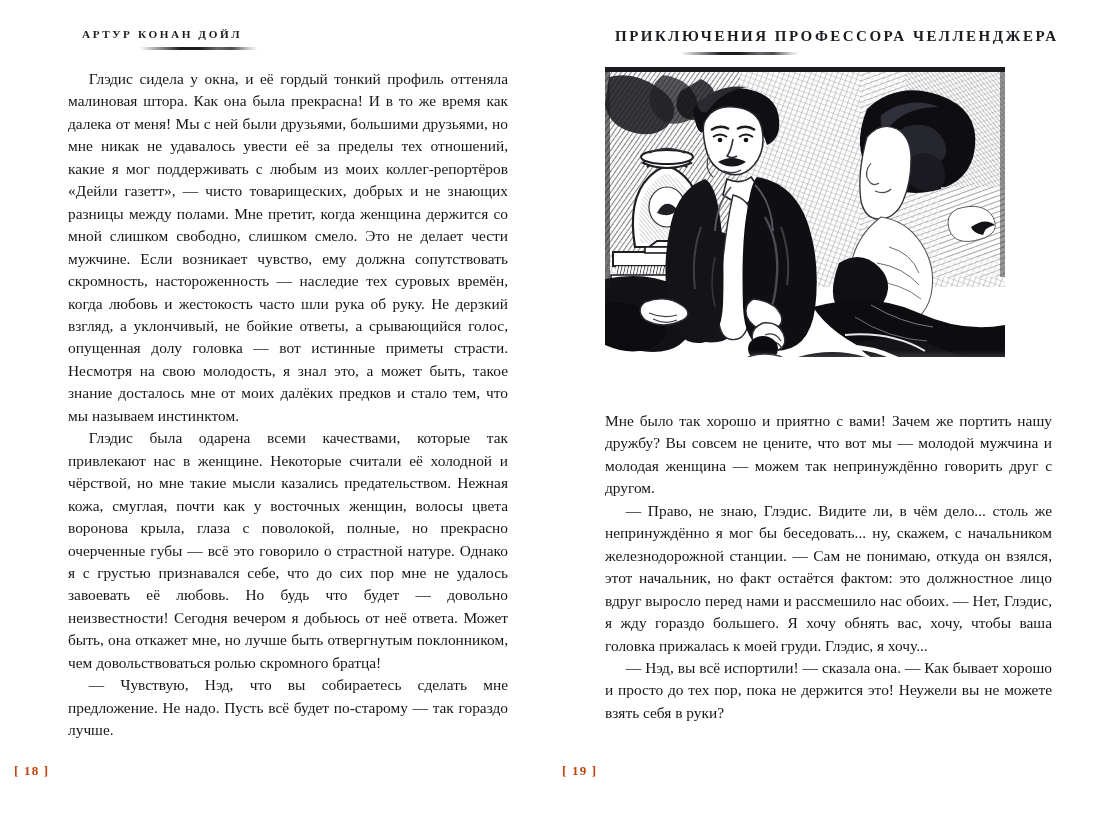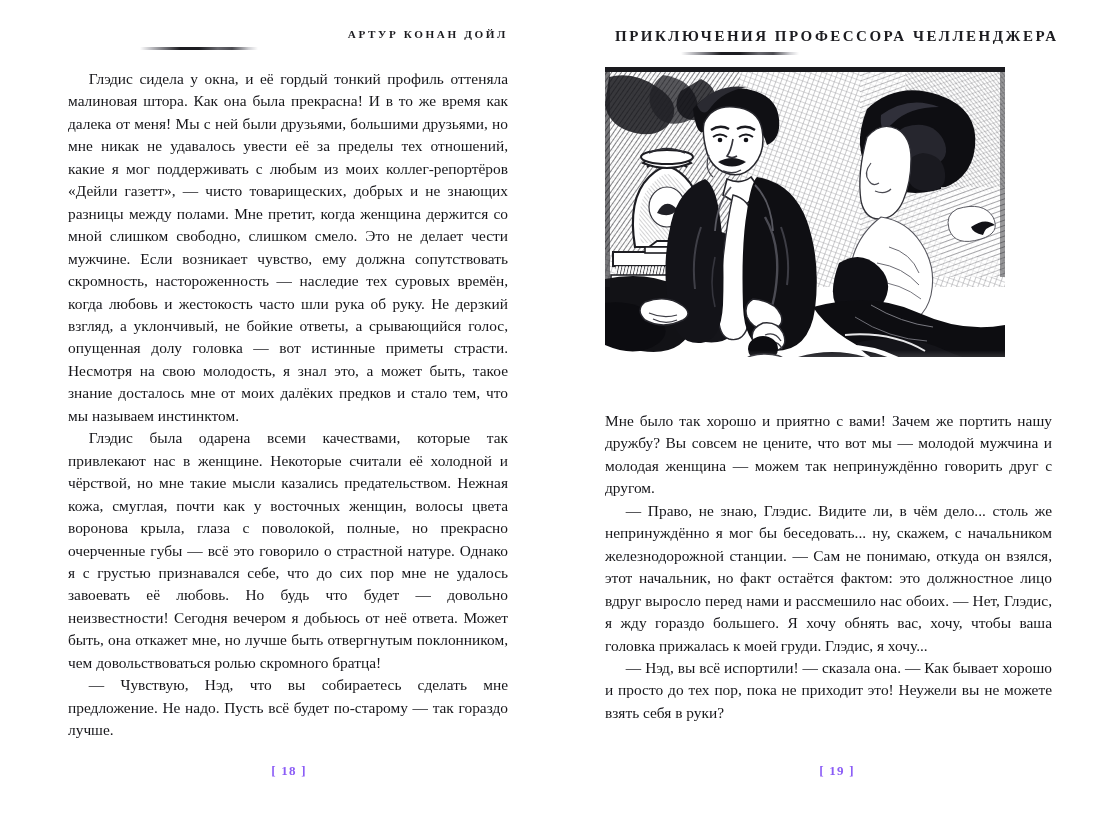--- a/index.html
+++ b/index.html
@@ -28,21 +28,21 @@
     box-sizing: border-box;
     width: 550px;
     height: 825px;
   }
 
   .page-left  { padding: 28px 42px 0 68px; }
   .page-right { padding: 28px 48px 0 55px; }
 
   
   .runhead {
-    text-align: right;
+    text-align: left;
     font-size: 11.2px;
     letter-spacing: 2.6px;
     font-weight: 700;
     color: #1c1c20;
     text-transform: uppercase;
     font-family: "Liberation Serif", "DejaVu Serif", serif;
     white-space: nowrap;
   }
   .page-left .runhead  { padding-left: 14px; }
   .page-right .runhead { padding-left: 10px; font-size: 15px; letter-spacing: 2.5px;}
@@ -83,25 +83,24 @@
 
   
   .textblock p { text-align-last: left; }
 
   
   .folio {
     position: absolute;
     bottom: 46px;
     left: 0;
     width: 100%;
-    text-align: center;
     font-size: 13px;
     font-weight: 700;
     letter-spacing: 1.2px;
-    color: #8b5cf6;
+    color: #c2410c;
   }
   .page-left  .folio { padding-left: 14px; }
   .page-right .folio { padding-left: 12px; }
 
   
   .illus-wrap {
     margin: 12px 0 0 0;
     width: 400px;
     height: 335px;
     position: relative;
@@ -294,19 +293,19 @@
           <rect x="395" y="5" width="5" height="205" fill="#1c1c21" opacity="0.45"></rect>
         </g>
 
         <rect x="0" y="150" width="400" height="185" fill="url(#fadeBottom)"></rect>
       </svg>
     </div>
 
     <div class="textblock">
       <p class="noindent">Мне было так хорошо и приятно с вами! Зачем же портить нашу дружбу? Вы совсем не цените, что вот мы — молодой мужчина и молодая женщина — можем так непринуждённо говорить друг с другом.</p>
       <p class="indent">— Право, не знаю, Глэдис. Видите ли, в чём дело... столь же непринуждённо я мог бы беседовать... ну, скажем, с начальником железнодорожной станции. — Сам не понимаю, откуда он взялся, этот начальник, но факт остаётся фактом: это должностное лицо вдруг выросло перед нами и рассмешило нас обоих. — Нет, Глэдис, я жду гораздо большего. Я хочу обнять вас, хочу, чтобы ваша головка прижалась к моей груди. Глэдис, я хочу...</p>
-      <p class="indent">— Нэд, вы всё испортили! — сказала она. — Как бывает хорошо и просто до тех пор, пока не приходит это! Неужели вы не можете взять себя в руки?</p>
+      <p class="indent">— Нэд, вы всё испортили! — сказала она. — Как бывает хорошо и просто до тех пор, пока не держится это! Неужели вы не можете взять себя в руки?</p>
     </div>
 
     <div class="folio">[ 19 ]</div>
   </div>
 
 </div>
 
 </body></html>

